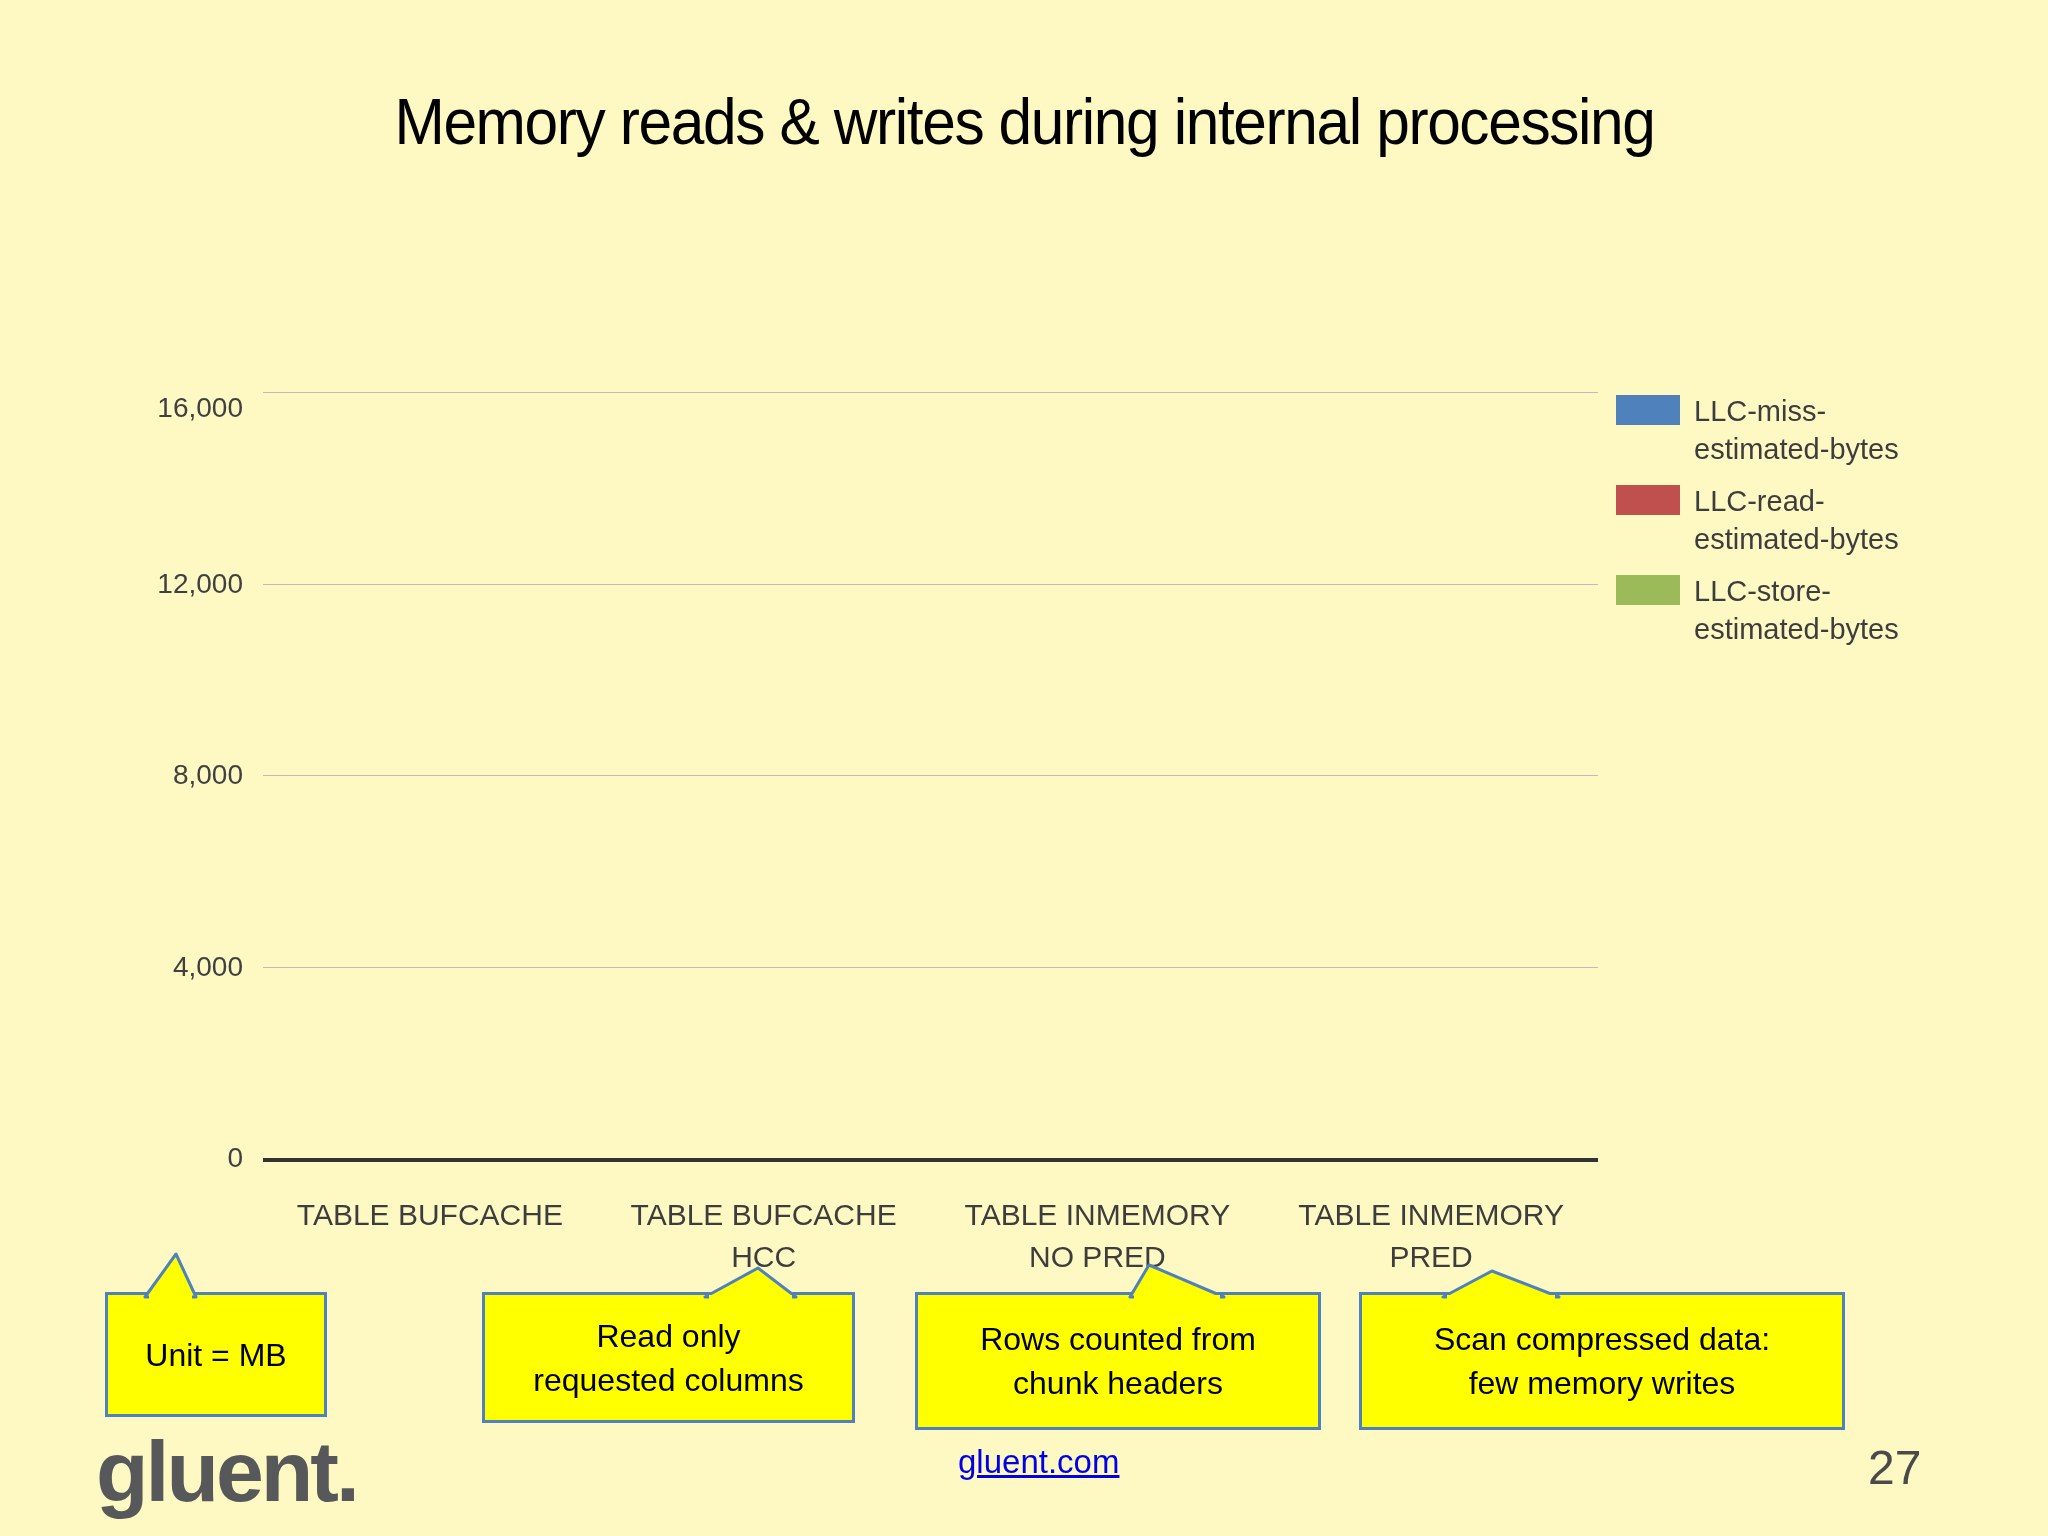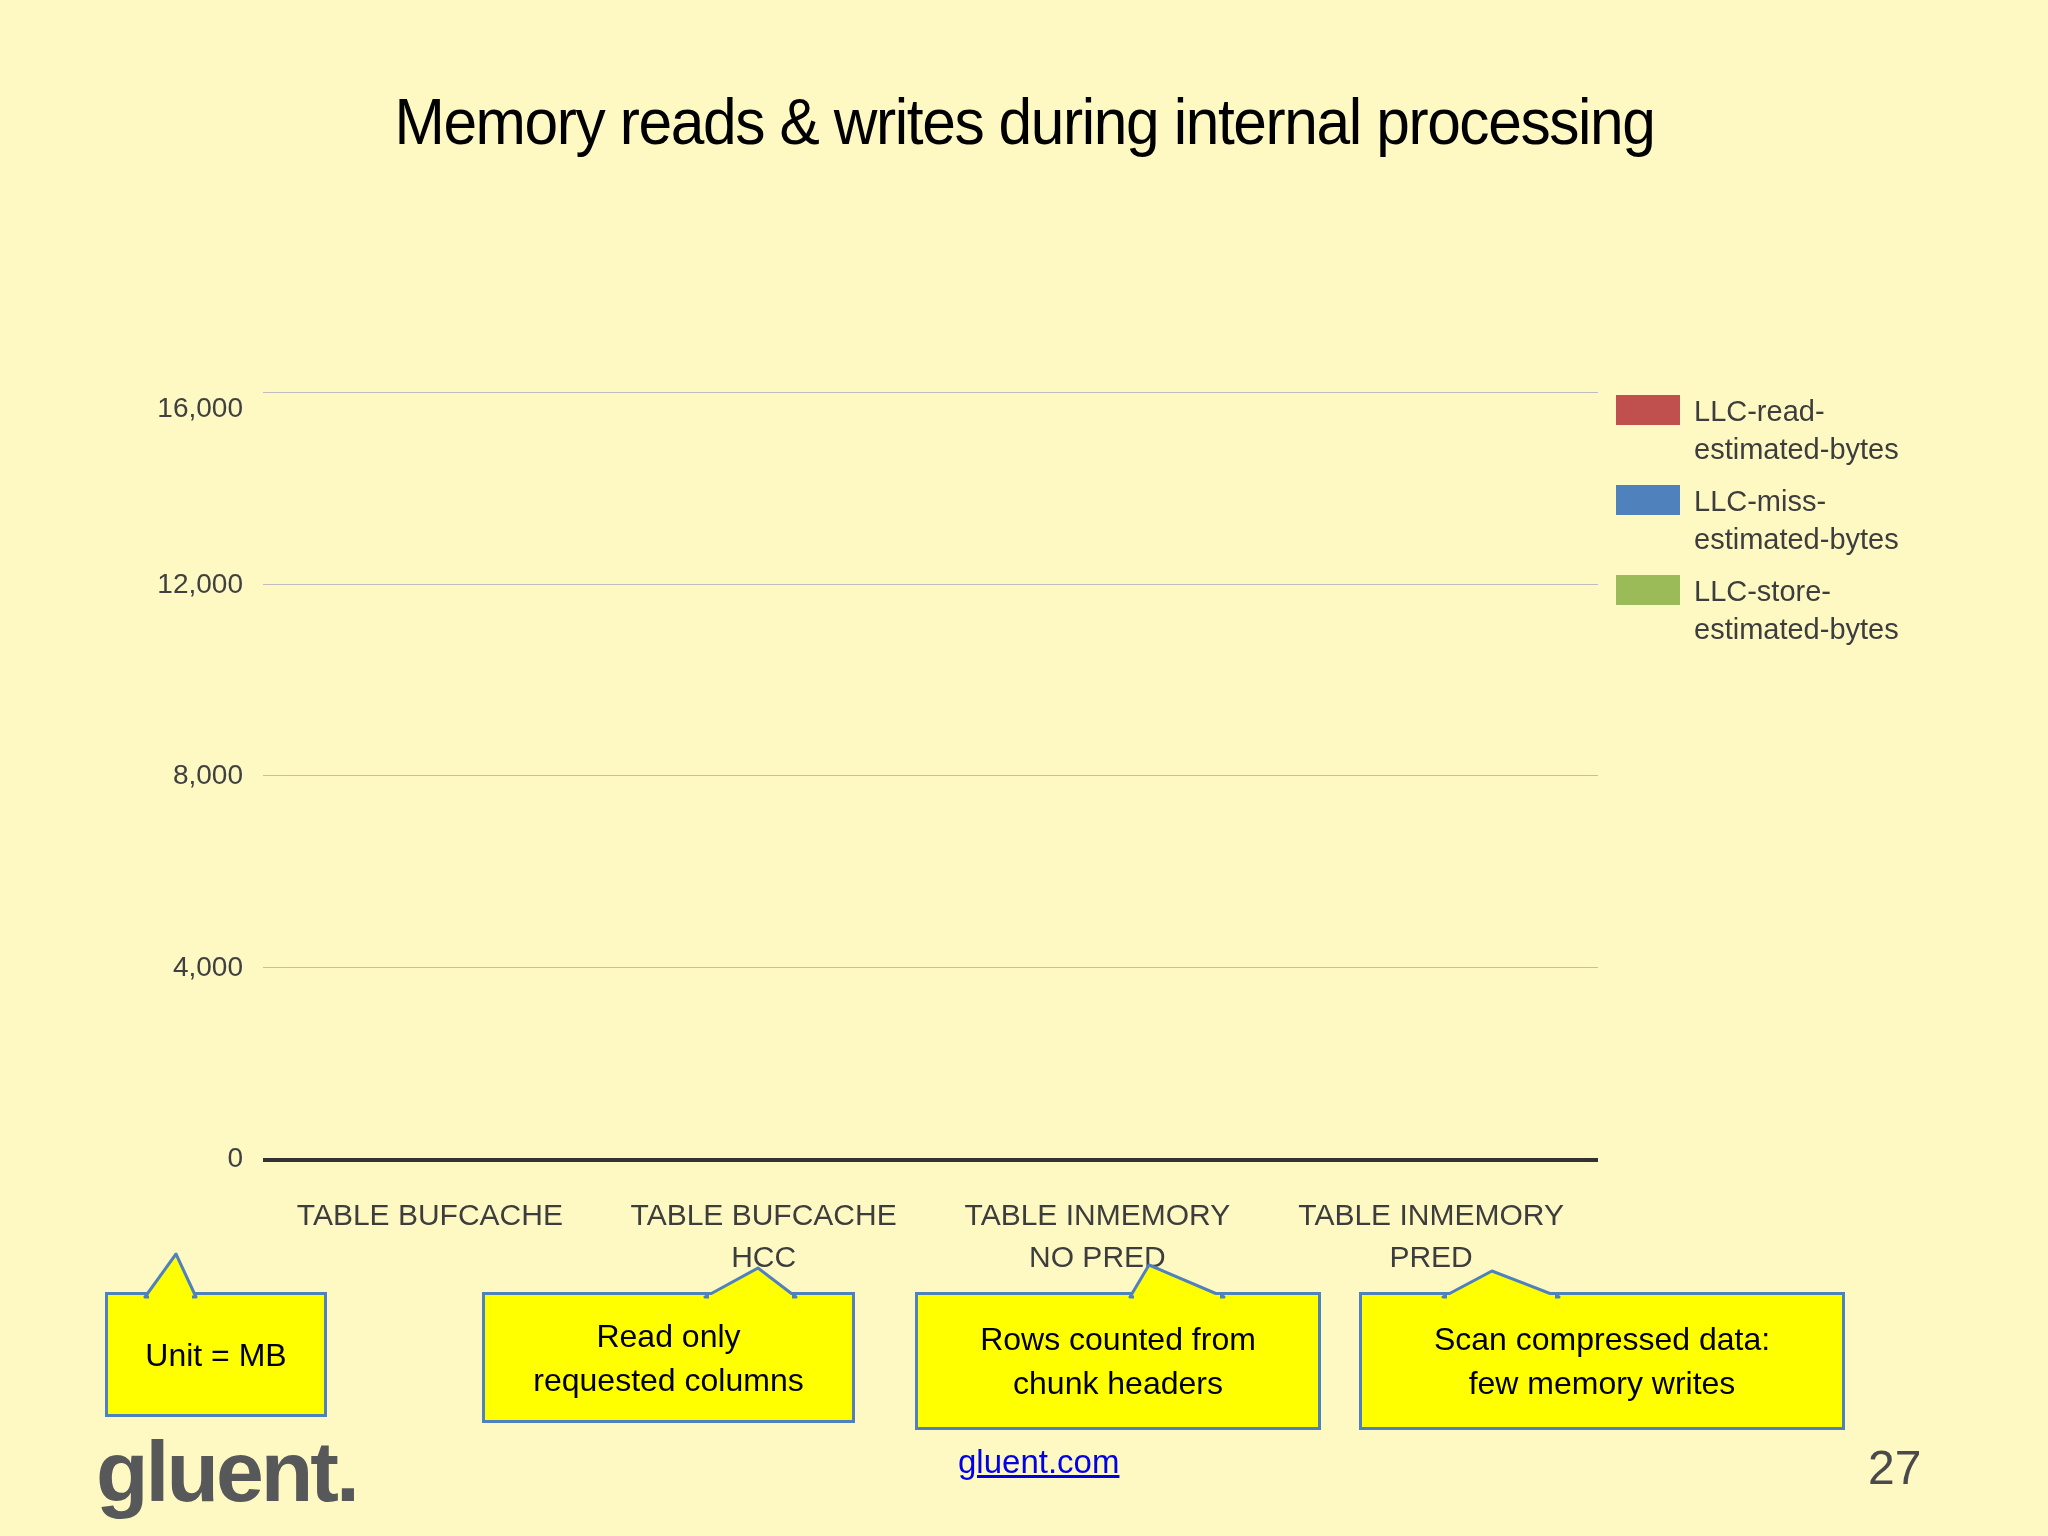--- a/index.html
+++ b/index.html
@@ -112,26 +112,26 @@
         <div class="bar" style="height: 2.625%; background: rgb(79, 129, 189);"></div>
         <div class="bar" style="height: 3.4375%; background: rgb(192, 80, 77);"></div>
         <div class="bar" style="height: 0.5625%; background: rgb(155, 187, 89);"></div>
       </div>
       <div class="cat-label" style="left: 87.5%;">TABLE INMEMORY
 PRED</div>
     </div>
 
   <div class="legend">
     <div class="legend-entry">
+      <div class="legend-swatch" style="background: rgb(79, 129, 189);"></div>
+      <div class="legend-label">LLC-miss-estimated-bytes</div>
+    </div>
+    <div class="legend-entry">
       <div class="legend-swatch" style="background: rgb(192, 80, 77);"></div>
       <div class="legend-label">LLC-read-estimated-bytes</div>
-    </div>
-    <div class="legend-entry">
-      <div class="legend-swatch" style="background: rgb(79, 129, 189);"></div>
-      <div class="legend-label">LLC-miss-estimated-bytes</div>
     </div>
     <div class="legend-entry">
       <div class="legend-swatch" style="background: rgb(155, 187, 89);"></div>
       <div class="legend-label">LLC-store-estimated-bytes</div>
     </div>
   </div>
 
   <div class="callout" style="left:105px;top:1292px;width:222px;height:125px;">
     <svg width="222" height="46">
       <polygon points="68,1 37,44 88,44" fill="#ffff00" stroke="#4f81bd" stroke-width="3" stroke-linejoin="round"></polygon>

